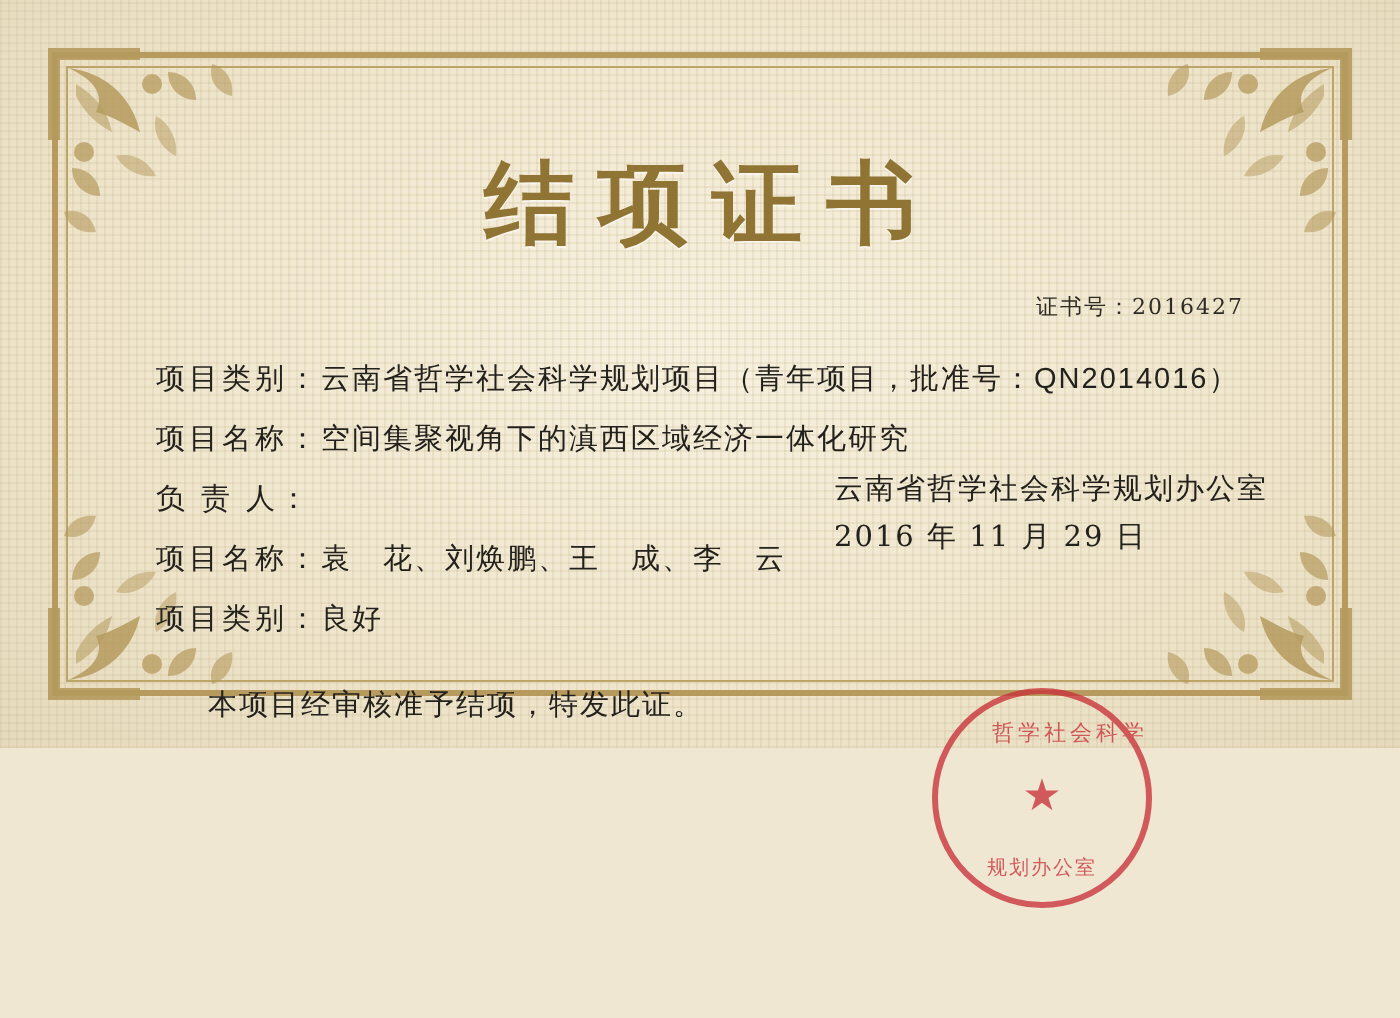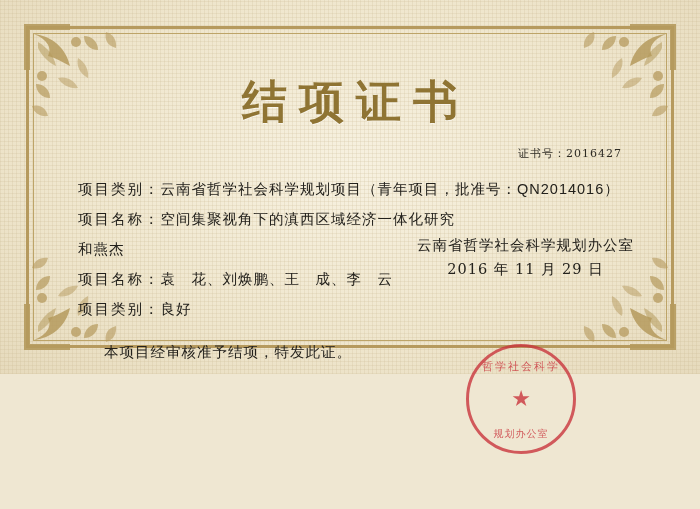--- a/index.html
+++ b/index.html
@@ -114,21 +114,21 @@
     font-family: "DejaVu Serif", serif;
     color: #23211c;
     letter-spacing: 1px;
     margin-top: 16px;
   }
 
   .signature {
     position: absolute;
     right: 66px;
     bottom: 92px;
-    text-align: center;
+    text-align: left;
     font-family: "DejaVu Serif", serif;
     font-size: 14.5px;
     color: #23211c;
     letter-spacing: 1px;
     line-height: 1.7;
   }
 
   .seal {
     position: absolute;
     left: 466px;
@@ -143,21 +143,21 @@
   .seal-star {
     position: absolute;
     left: 50%;
     top: 50%;
     transform: translate(-50%, -50%);
     font-size: 22px;
     line-height: 1;
   }
   .seal-top {
     position: absolute;
-    left: 0; top: 12px;
+    left: 14px; top: 12px;
     width: 100%;
     text-align: center;
     font-size: 11px;
     letter-spacing: 2px;
     font-family: Liberation Sans, sans-serif;
   }
   .seal-bottom {
     position: absolute;
     left: 0; bottom: 10px;
     width: 100%;
@@ -253,21 +253,21 @@
   <div class="fields">
     <div class="field-row">
       <span class="field-label">项目类别：</span>
       <span class="field-value">云南省哲学社会科学规划项目（青年项目，批准号：QN2014016）</span>
     </div>
     <div class="field-row">
       <span class="field-label">项目名称：</span>
       <span class="field-value">空间集聚视角下的滇西区域经济一体化研究</span>
     </div>
     <div class="field-row">
-      <span class="field-value">和燕杰</span>
+      <span class="field-label">负 责 人：</span>
     </div>
     <div class="field-row">
       <span class="field-label">项目名称：</span>
       <span class="field-value">袁　花、刘焕鹏、王　成、李　云</span>
     </div>
     <div class="field-row">
       <span class="field-label">项目类别：</span>
       <span class="field-value">良好</span>
     </div>
   </div>

